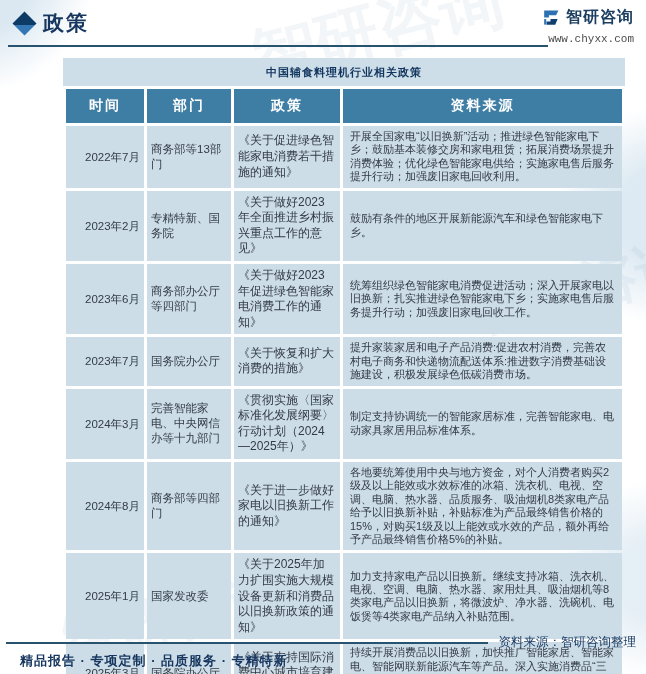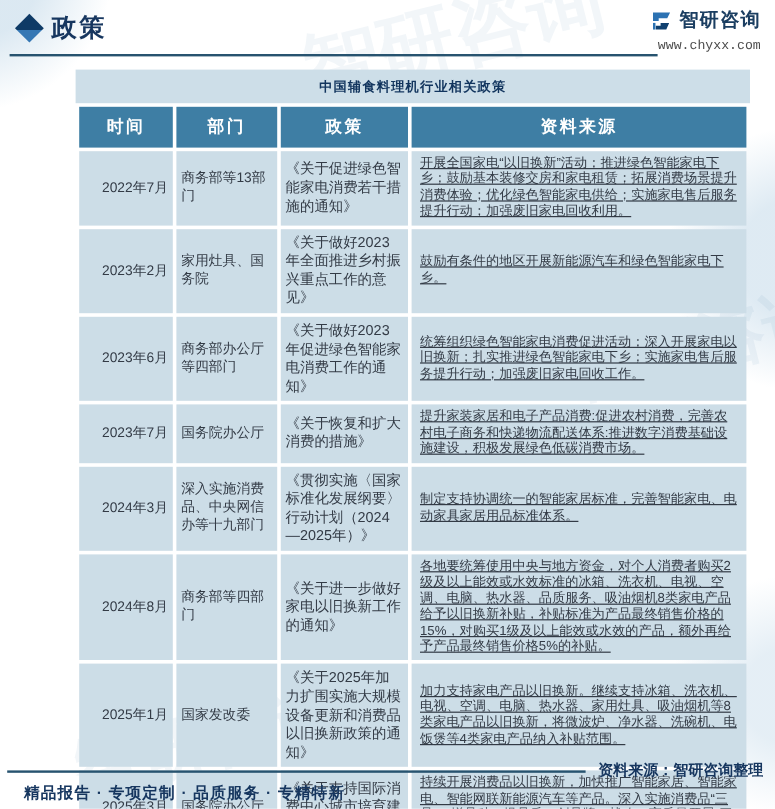--- a/index.html
+++ b/index.html
@@ -47,26 +47,26 @@
     background:#3e7ea4; color:#ffffff; font-size:14px; font-weight:bold;
     padding:8px 2px; letter-spacing:2px;
   }
   td {
     background:#ccdde7; font-size:11px; line-height:1.22; vertical-align:middle;
     padding:4px 4px; color:#333b46;
   }
   td.c-time   { text-align:right; font-size:11.5px; }
   td.c-dept   { font-size:11.5px; line-height:1.3; }
   td.c-policy { text-align:left; font-size:12px; line-height:1.3; }
-  td.c-content{ text-align:left; padding:4px 7px;text-decoration:underline; }
+  td.c-content{ text-align:left; padding:4px 7px; }
 
   
   .footer { position:absolute; left:0; right:0; bottom:0; height:42px; z-index:2; }
   .footer-rule { position:absolute; left:6px; top:10px; width:482px; height:2px; background:#27536f; }
-  .source { position:absolute; right:10px; top:2px; font-size:12.5px; font-weight:bold; color:#16365f; }
+  .source { position:absolute; right:10px; top:2px; font-size:12.5px; font-weight:normal; color:#16365f; }
   .tagline { position:absolute; left:8px; top:20px; font-size:13px; font-weight:bold; color:#16365f; letter-spacing:1px;margin-left:12px; }
 </style>
 </head>
 <body>
 
 <div class="watermark wm1">智研咨询</div>
 <div class="watermark wm2">智研咨询</div>
 <div class="watermark wm3">智研咨询</div>
 
 <div class="page-header">
@@ -109,39 +109,39 @@
     </thead>
     <tbody>
         <tr>
           <td class="c-time">2022年7月</td>
           <td class="c-dept">商务部等13部门</td>
           <td class="c-policy">《关于促进绿色智能家电消费若干措施的通知》</td>
           <td class="c-content">开展全国家电“以旧换新”活动；推进绿色智能家电下乡；鼓励基本装修交房和家电租赁；拓展消费场景提升消费体验；优化绿色智能家电供给；实施家电售后服务提升行动；加强废旧家电回收利用。</td>
         </tr>
         <tr>
           <td class="c-time">2023年2月</td>
-          <td class="c-dept">家用灶具、国务院</td>
+          <td class="c-dept">专精特新、国务院</td>
           <td class="c-policy">《关于做好2023年全面推进乡村振兴重点工作的意见》</td>
           <td class="c-content">鼓励有条件的地区开展新能源汽车和绿色智能家电下乡。</td>
         </tr>
         <tr>
           <td class="c-time">2023年6月</td>
           <td class="c-dept">商务部办公厅等四部门</td>
           <td class="c-policy">《关于做好2023年促进绿色智能家电消费工作的通知》</td>
           <td class="c-content">统筹组织绿色智能家电消费促进活动；深入开展家电以旧换新；扎实推进绿色智能家电下乡；实施家电售后服务提升行动；加强废旧家电回收工作。</td>
         </tr>
         <tr>
           <td class="c-time">2023年7月</td>
           <td class="c-dept">国务院办公厅</td>
           <td class="c-policy">《关于恢复和扩大消费的措施》</td>
           <td class="c-content">提升家装家居和电子产品消费:促进农村消费，完善农村电子商务和快递物流配送体系:推进数字消费基础设施建设，积极发展绿色低碳消费市场。</td>
         </tr>
         <tr>
           <td class="c-time">2024年3月</td>
-          <td class="c-dept">深入实施消费品、中央网信办等十九部门</td>
+          <td class="c-dept">完善智能家电、中央网信办等十九部门</td>
           <td class="c-policy">《贯彻实施〈国家标准化发展纲要〉行动计划（2024—2025年）》</td>
           <td class="c-content">制定支持协调统一的智能家居标准，完善智能家电、电动家具家居用品标准体系。</td>
         </tr>
         <tr>
           <td class="c-time">2024年8月</td>
           <td class="c-dept">商务部等四部门</td>
           <td class="c-policy">《关于进一步做好家电以旧换新工作的通知》</td>
           <td class="c-content">各地要统筹使用中央与地方资金，对个人消费者购买2级及以上能效或水效标准的冰箱、洗衣机、电视、空调、电脑、热水器、品质服务、吸油烟机8类家电产品给予以旧换新补贴，补贴标准为产品最终销售价格的15%，对购买1级及以上能效或水效的产品，额外再给予产品最终销售价格5%的补贴。</td>
         </tr>
         <tr>

